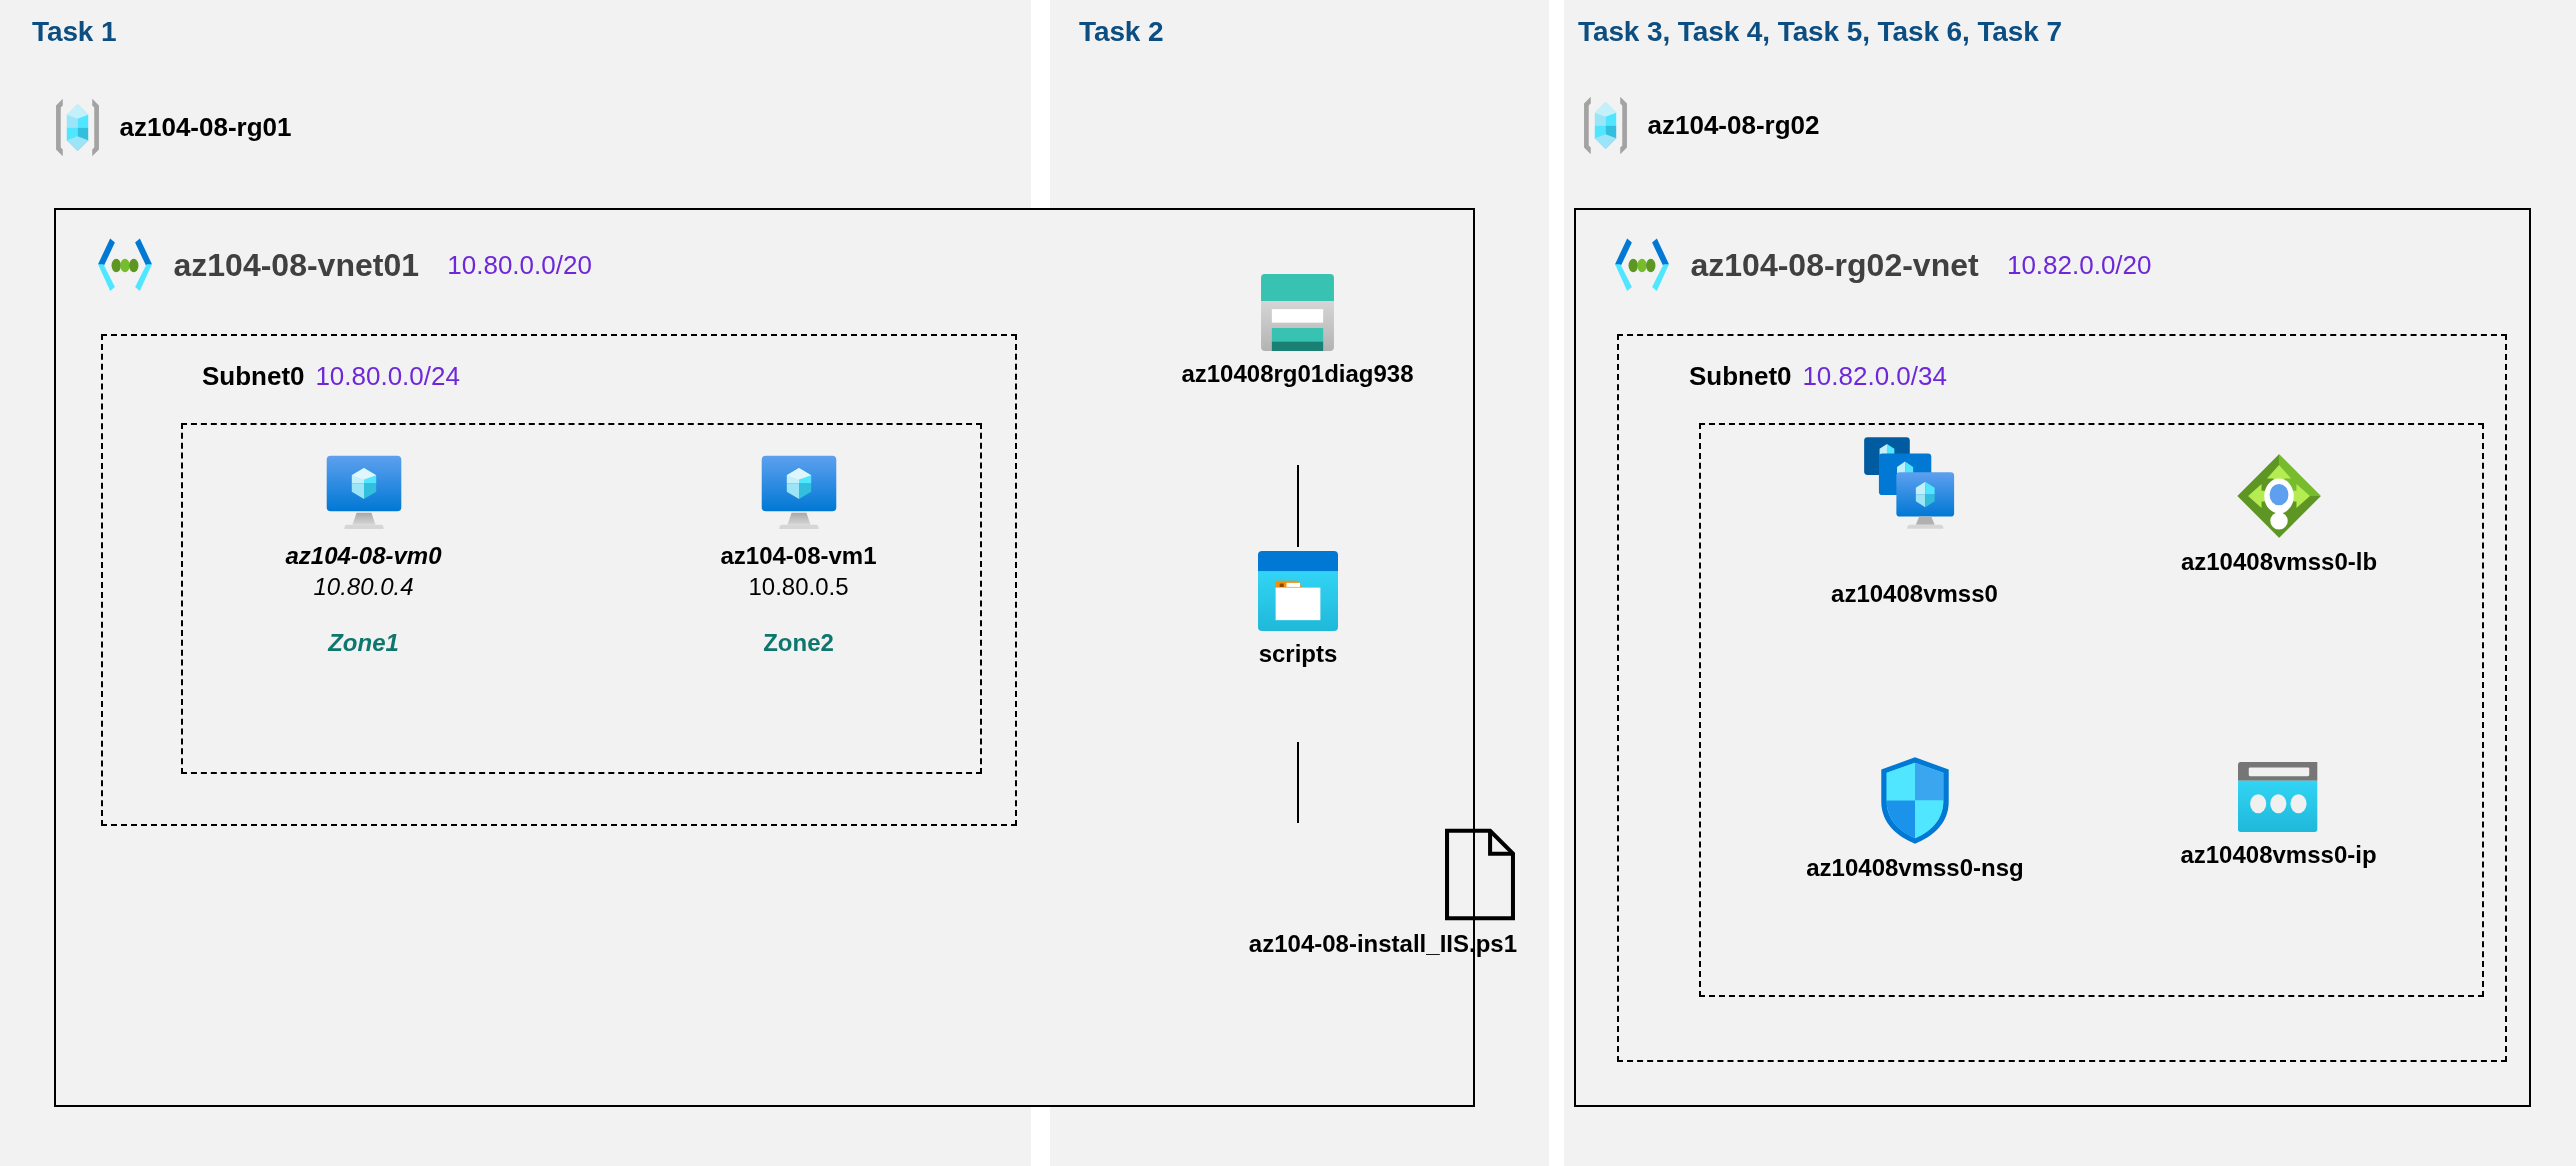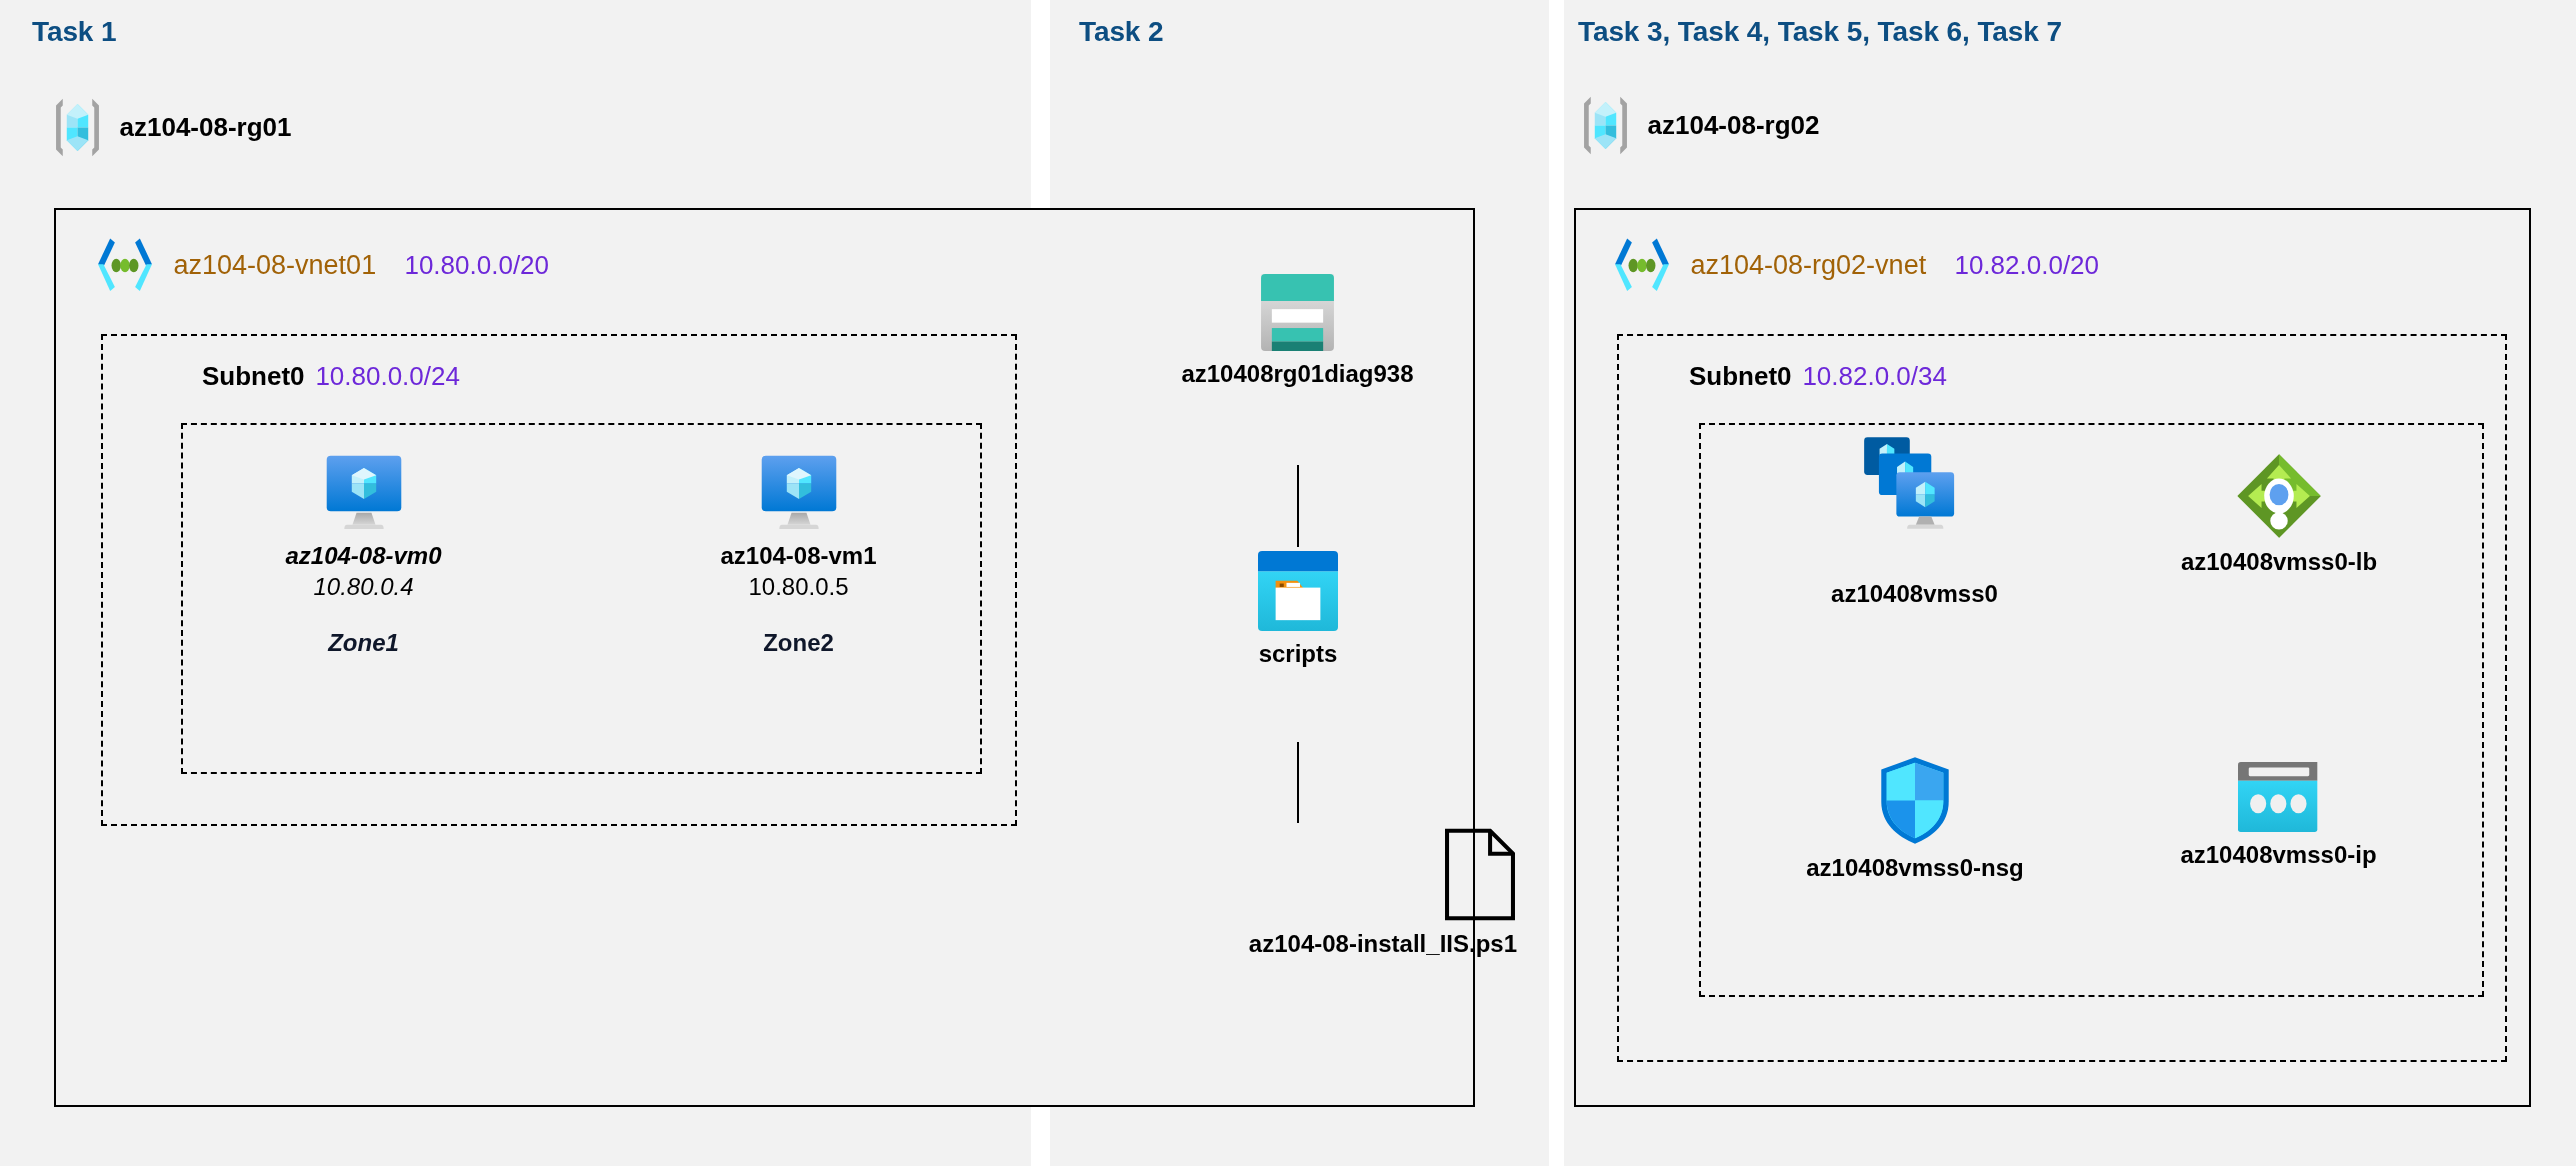--- a/index.html
+++ b/index.html
@@ -63,23 +63,23 @@
   .vnet-row {
     position: absolute;
     display: flex;
     align-items: center;
     gap: 17.5px;
     white-space: nowrap;
   }
   #vnet01-row  { left: 94px;  top: 237px; }
   #vnet-rg02-row { left: 1611px; top: 237px; }
   .vnet-name {
-    font-weight: normal;
-    font-size: 27px;
-    color: #a16207;
+    font-weight: bold;
+    font-size: 32px;
+    color: #404040;
   }
   .cidr {
     font-weight: normal;
     font-size: 26px;
     color: #6d28d9;
     margin-left: 10.8px;
   }
 
   
   .subnet-box {
@@ -127,21 +127,21 @@
   }
   .node-sub {
     font-weight: normal;
     font-size: 24px;
     color: #000000;
     margin-top: 2.7px;
   }
   .node-zone {
     font-weight: bold;
     font-size: 24px;
-    color: #0f172a;
+    color: #0f766e;
     margin-top: 28px;
   }
 
   
   #node-vm0   { left: 222px;  top: 453px; width: 283px; font-style: italic; }
   #node-vm1   { left: 657px;  top: 453px; width: 283px; }
   #node-storage { left: 1082px; top: 270px; width: 431px; }
   #node-scripts { left: 1207px; top: 551px; width: 182px; }
   #node-psfile  { left: 1079px; top: 828px; width: 438px; align-items: flex-end; }
   #node-vmss0   { left: 1766px; top: 436px; width: 297px; gap: 41px; }

